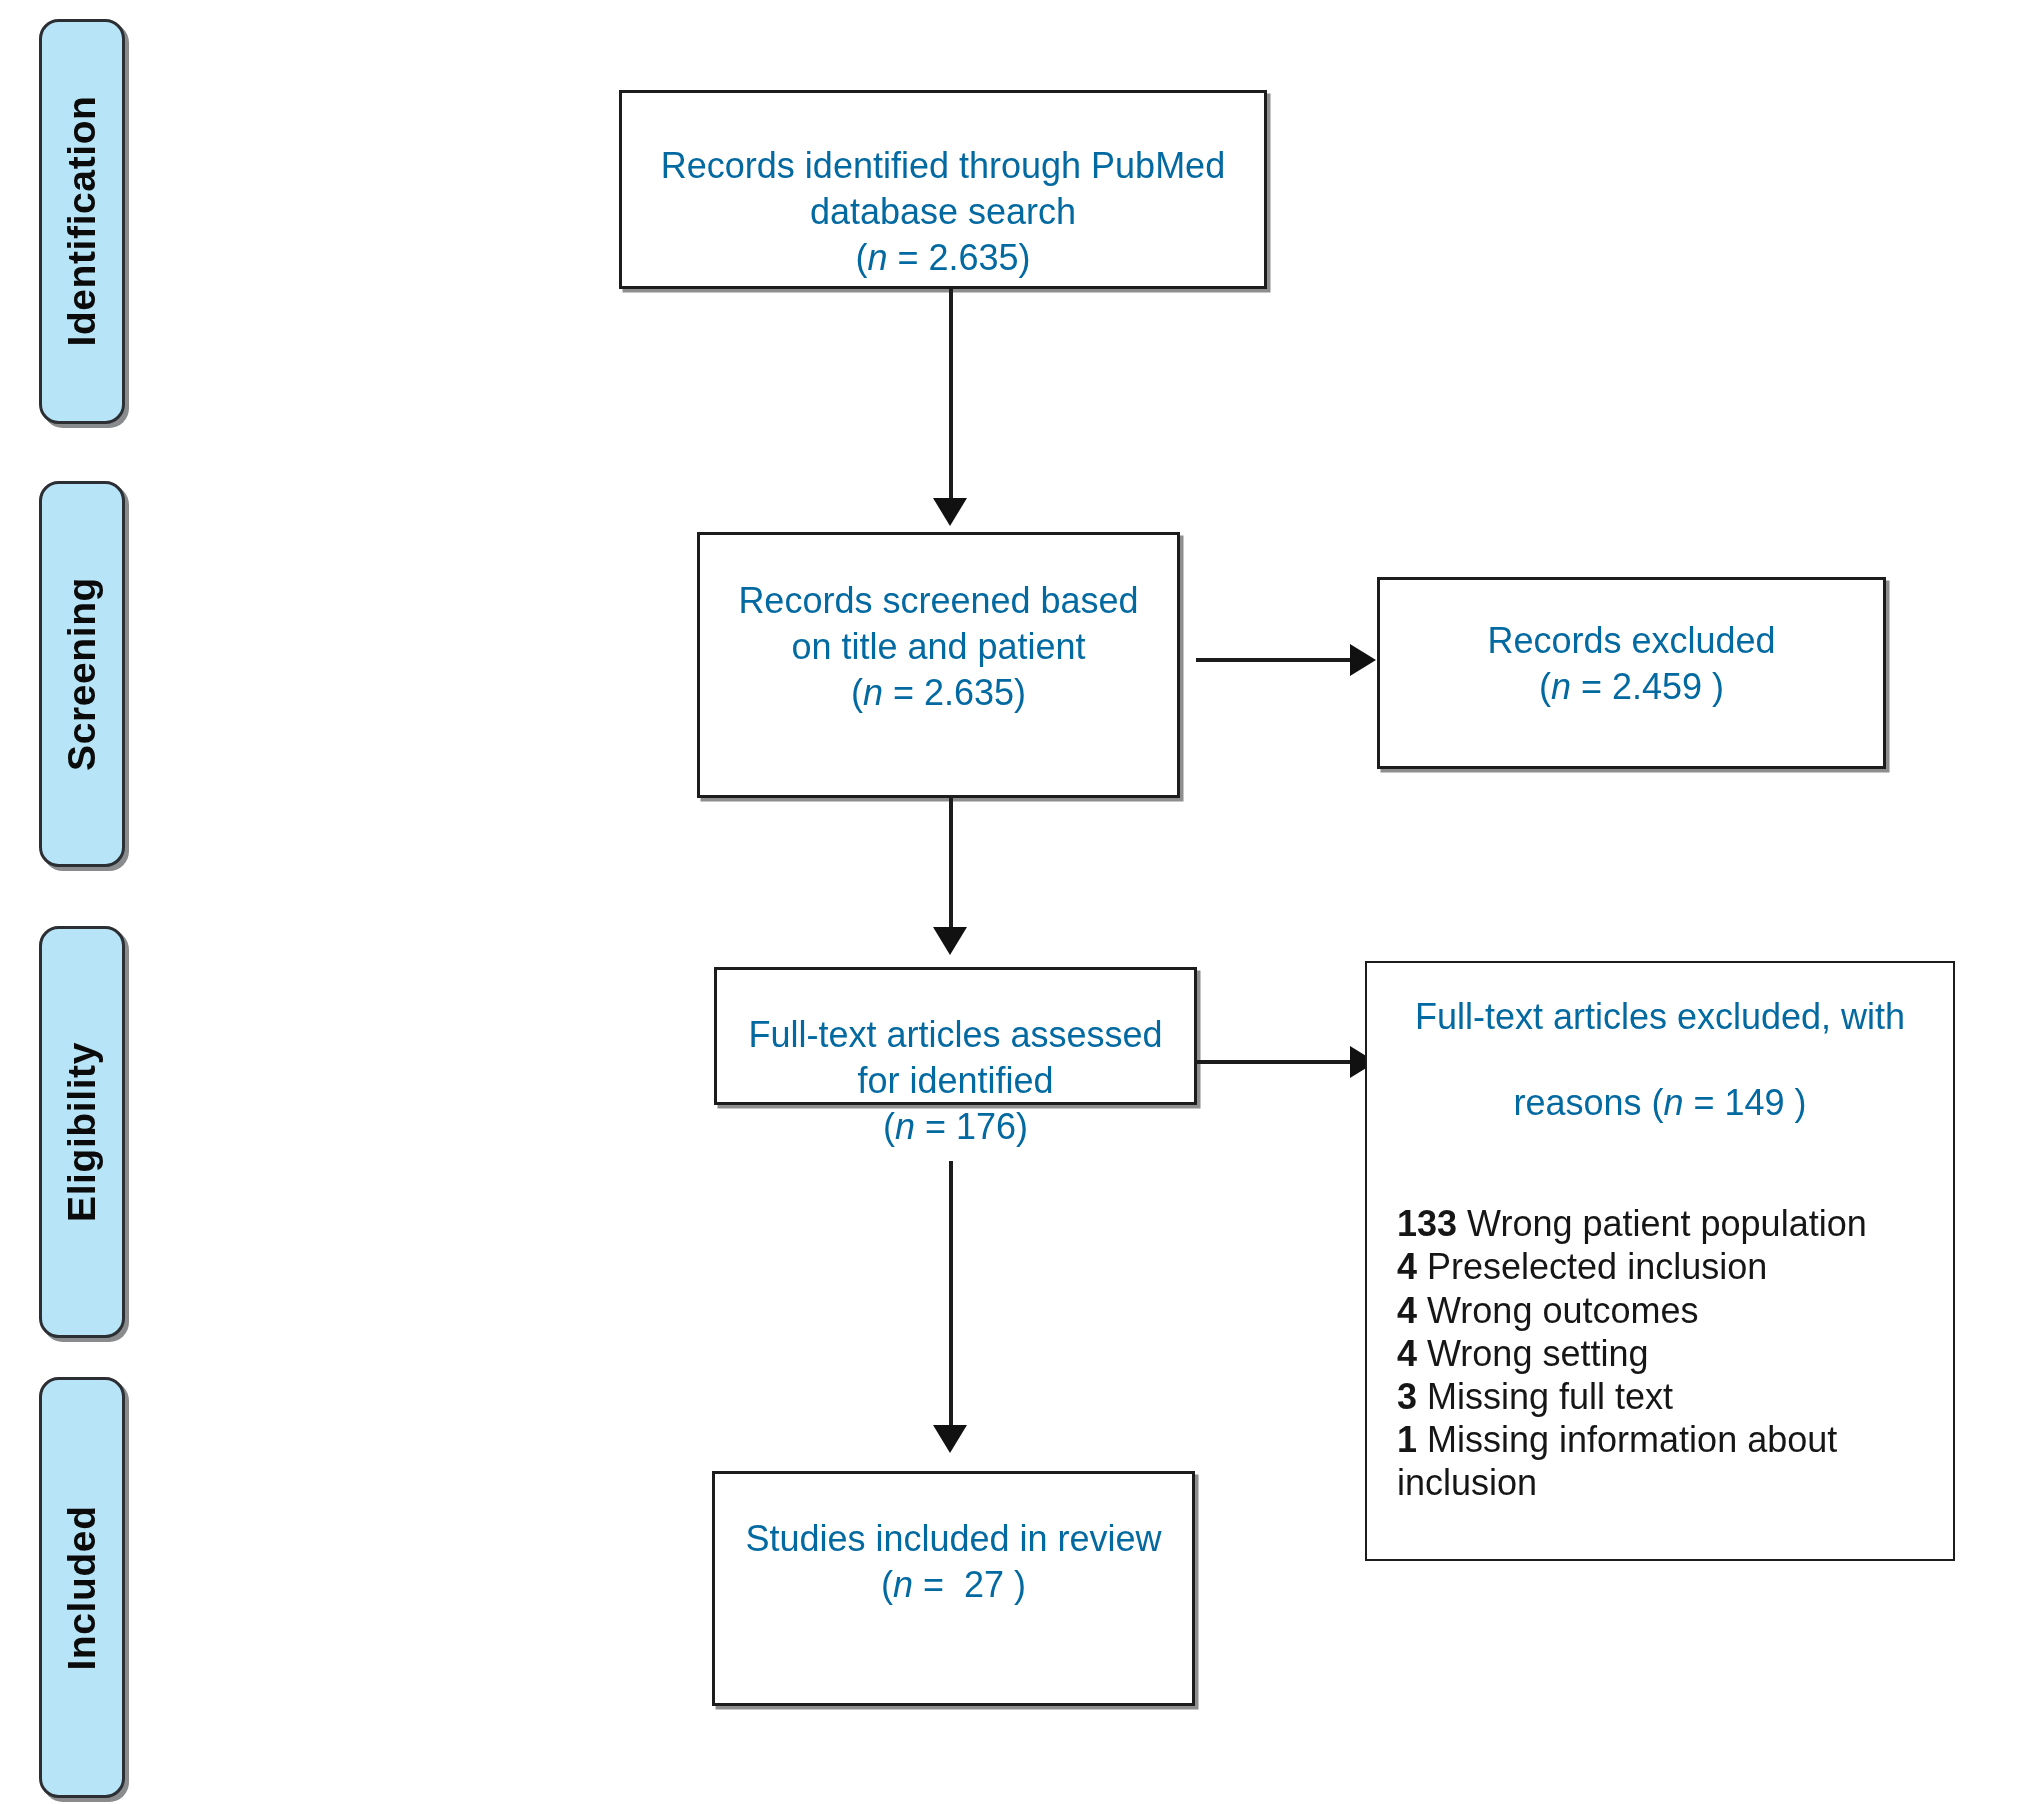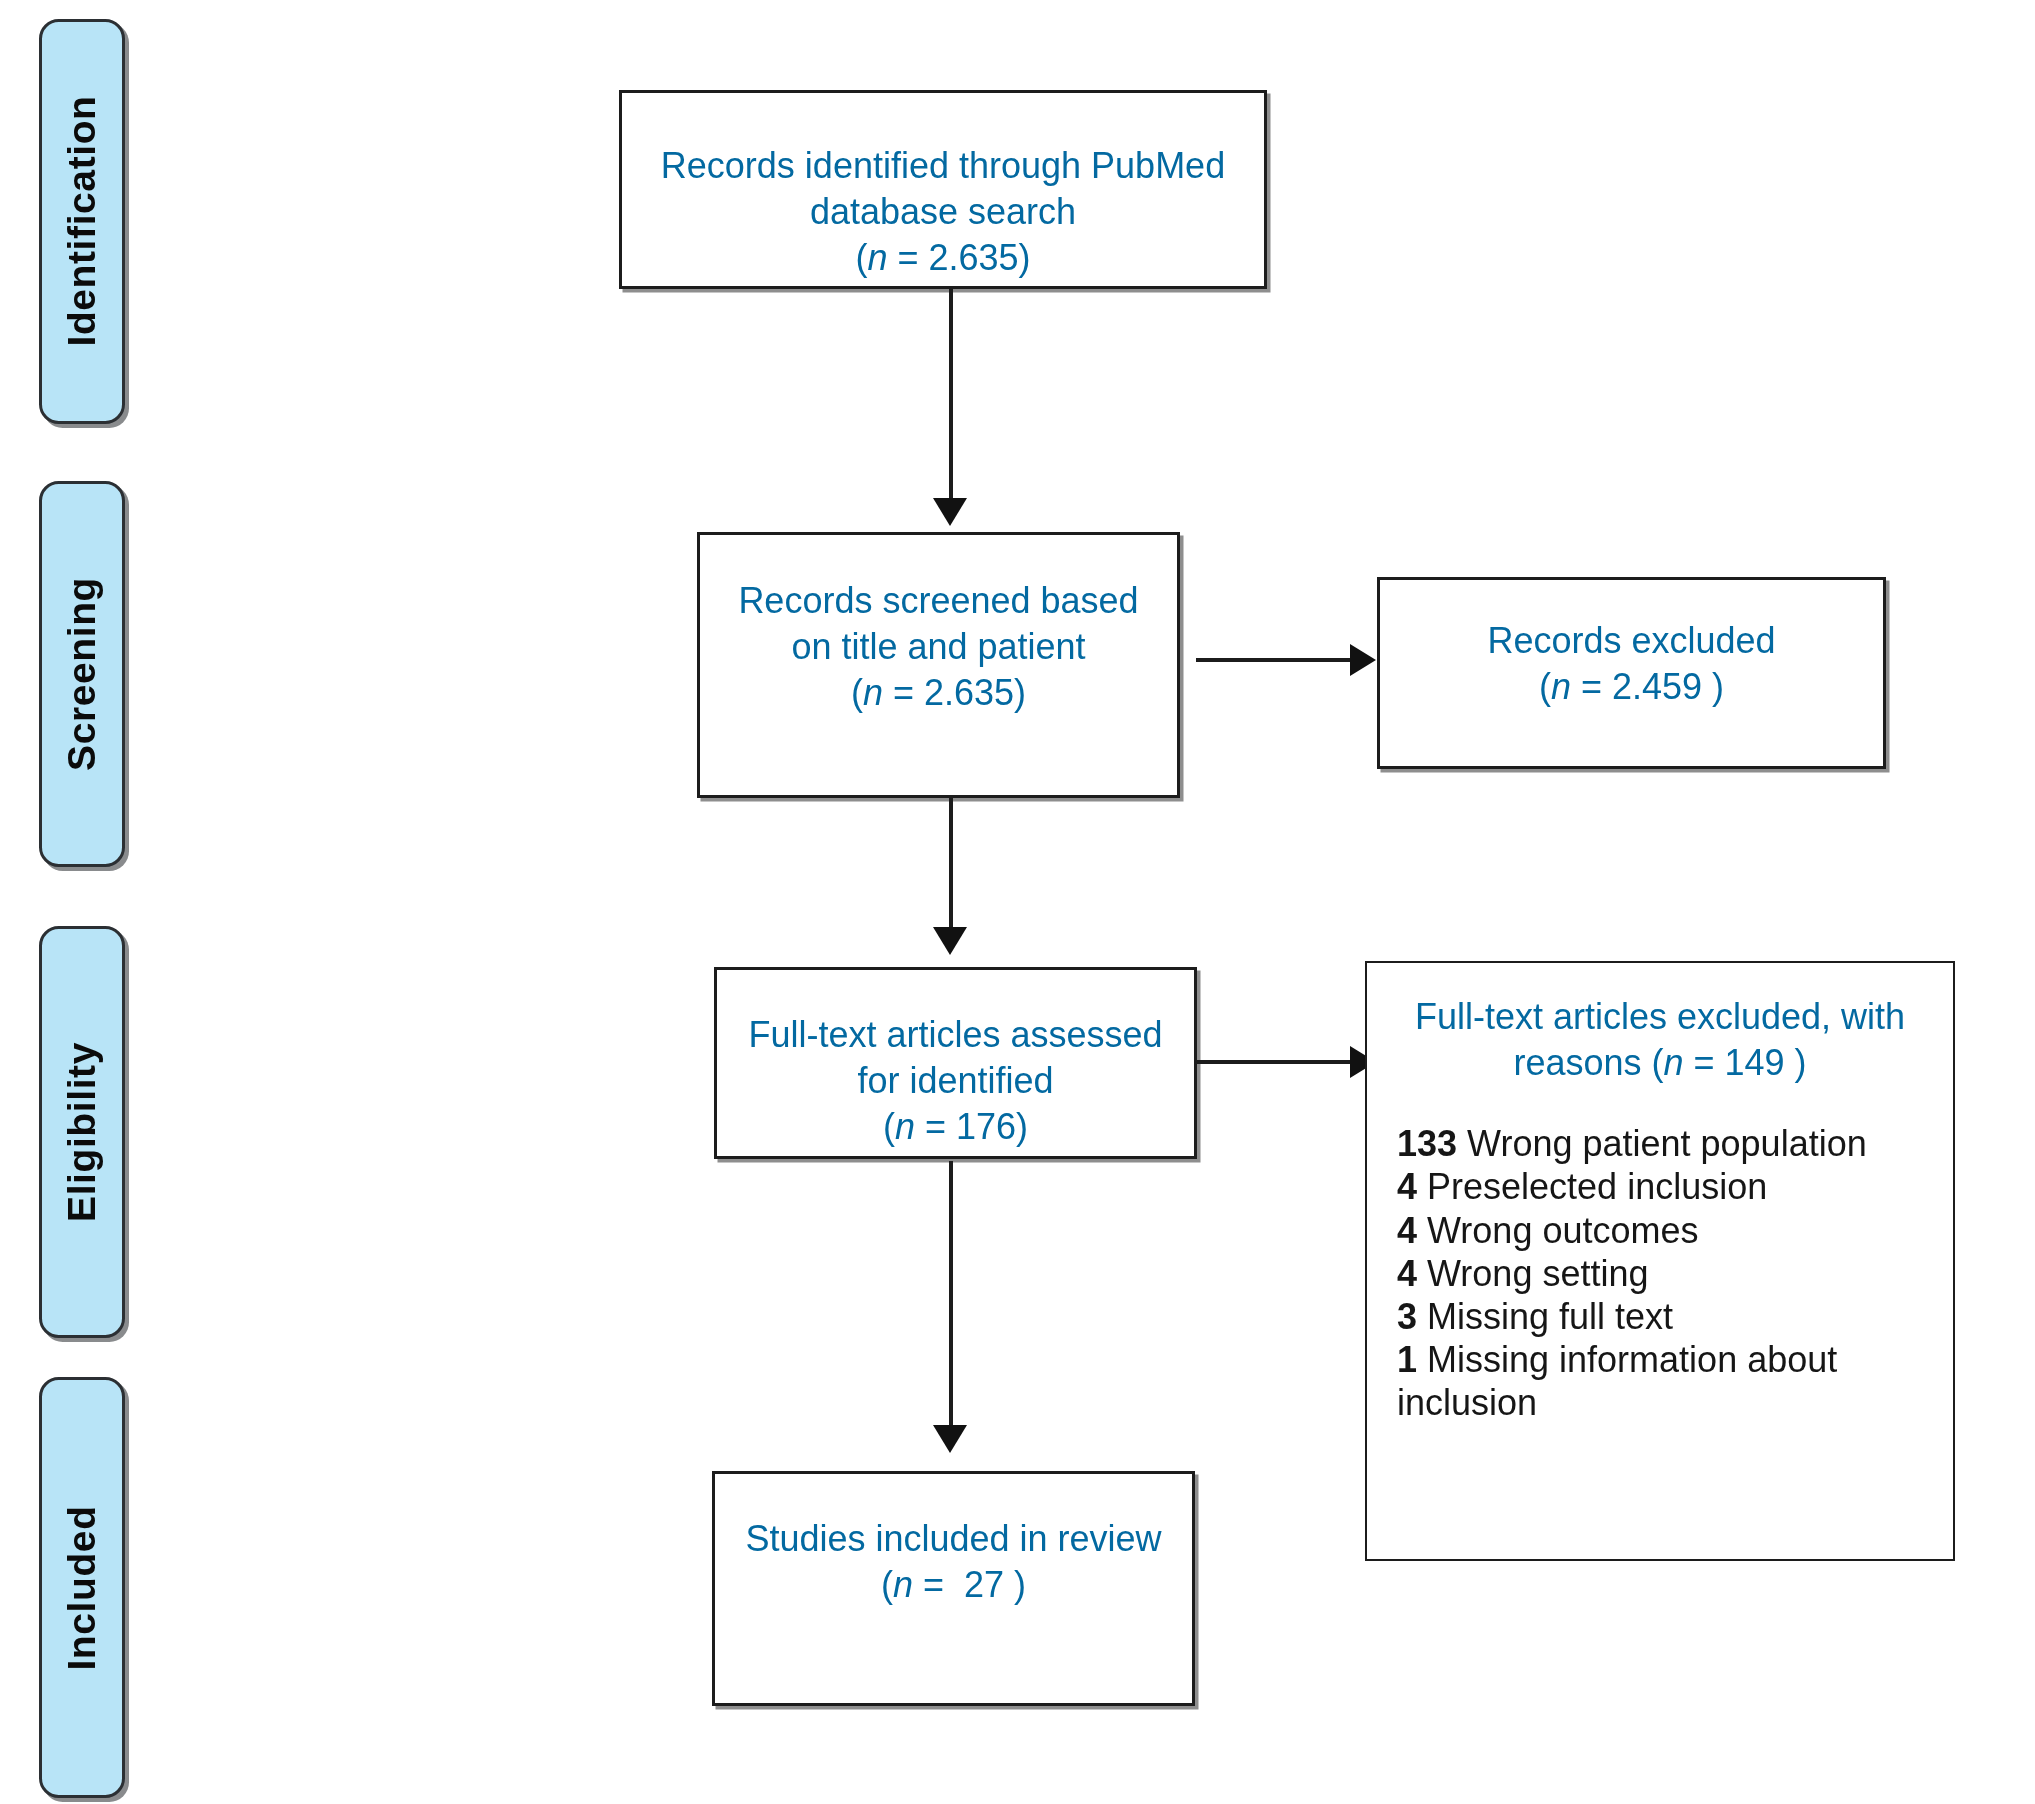--- a/index.html
+++ b/index.html
@@ -157,30 +157,30 @@
   <div class="arrow-right" style="left:1350px; top:644px;"></div>
 
   <div class="flow-box pad-top-3" style="left:1377px; top:577px; width:509px; height:192px;">
     <div class="box-line">Records excluded</div>
     <div class="box-line"><span>(</span><em>n</em><span> = 2.459 )</span></div>
   </div>
 
   <div class="v-line" style="left:949px; top:798px; height:133px;"></div>
   <div class="arrow-down" style="left:933px; top:927px;"></div>
 
-  <div class="flow-box pad-top-4" style="left:714px; top:967px; width:483px; height:192px;">
+  <div class="flow-box pad-top-4" style="left:714px; top:967px; width:483px; height:138px;">
     <div class="box-line">Full-text articles assessed</div>
     <div class="box-line">for identified</div>
     <div class="box-line"><span>(</span><em>n</em><span> = 176)</span></div>
   </div>
 
   <div class="h-line" style="left:1196px; top:1060px; width:157px;"></div>
   <div class="arrow-right" style="left:1350px; top:1046px;"></div>
 
-  <div class="flow-box pad-top-5" style="left:1365px; top:961px; width:590px; height:600px; box-shadow:none; border-width:2.9px;">
+  <div class="flow-box pad-top-5" style="left:1365px; top:961px; width:590px; height:600px; box-shadow:none; border-width:2.9px;gap:40px;">
     <div class="box-line">Full-text articles excluded, with</div>
     <div class="box-line"><span>reasons (</span><em>n</em><span> = 149 )</span></div>
 
     <div class="reason-list">
       <div class="reason-item">
         <span class="reason-count">133</span><span> Wrong patient population</span>
       </div>
       <div class="reason-item">
         <span class="reason-count">4</span><span> Preselected inclusion</span>
       </div>

